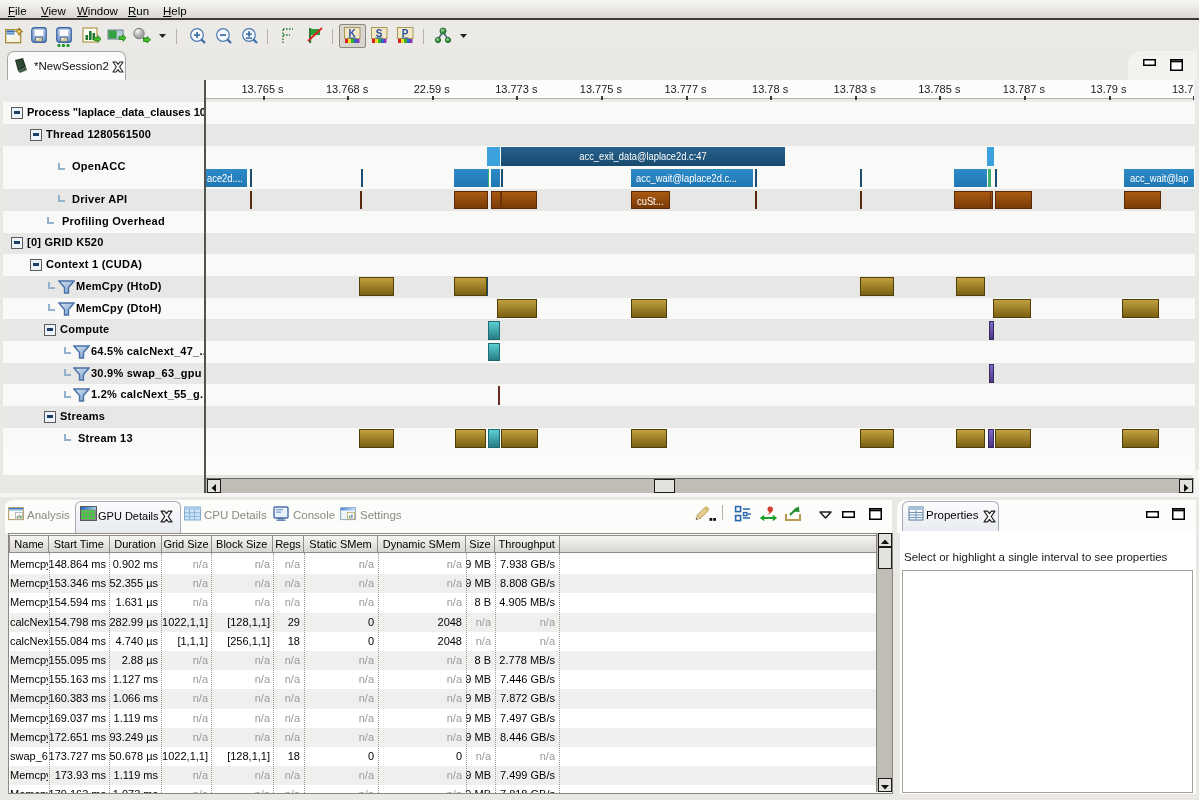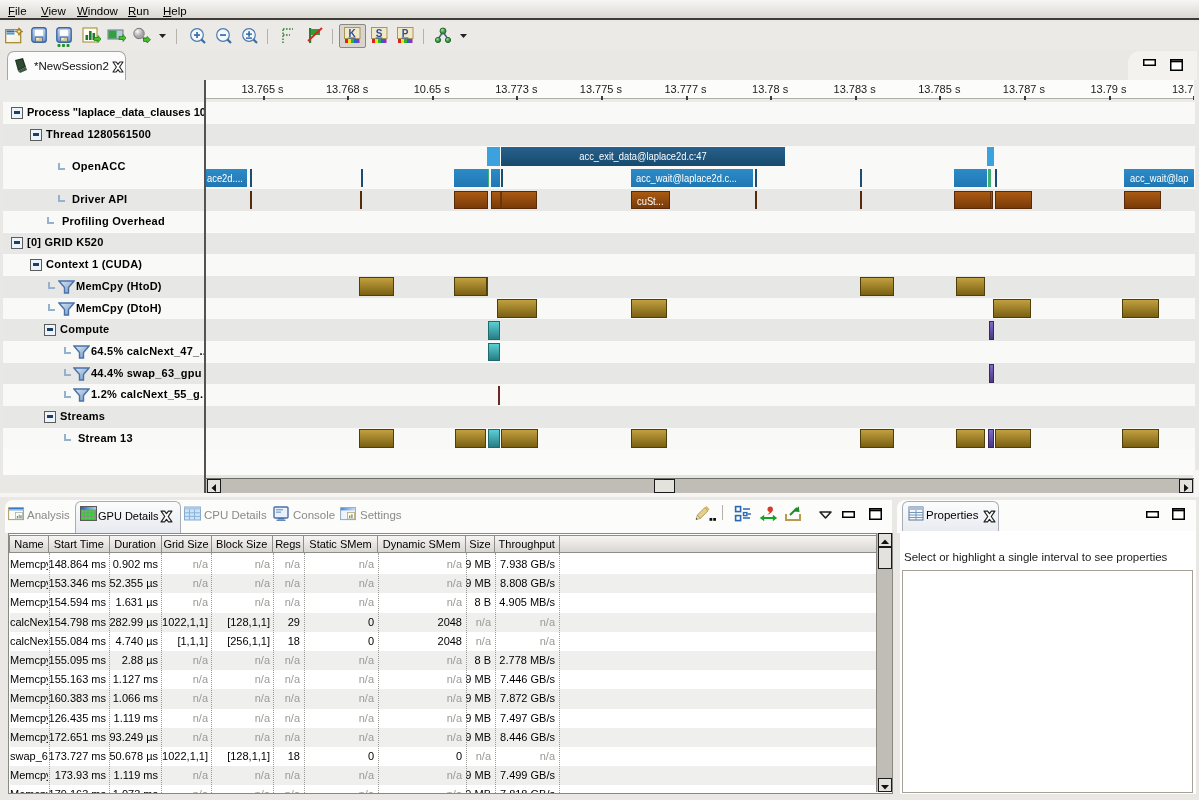--- a/index.html
+++ b/index.html
@@ -200,21 +200,21 @@
     <rect x="0.75" y="0.75" width="11.5" height="10.5" fill="#fff" stroke="#000" stroke-width="1.5"></rect>
     <rect x="1" y="1.5" width="11" height="1.8" fill="#000"></rect>
   </svg>
 <div style="position:absolute;left:0;top:80px;width:1199px;height:22px;background:#ebebea"></div>
 <div style="position:absolute;left:206px;top:80px;width:988px;height:19px;background:#fcfcfb;border-bottom:1px solid #b0ada6"></div>
 <div style="position:absolute;left:206px;top:80px;width:988px;height:22px;overflow:hidden">
 <div class="rlab" style="left:16.5px;top:3px">13.765 s</div>
 <div class="rtick" style="left:56.5px;top:16px"></div>
 <div class="rlab" style="left:101.1px;top:3px">13.768 s</div>
 <div class="rtick" style="left:141.1px;top:16px"></div>
-<div class="rlab" style="left:185.7px;top:3px">10.65 s</div>
+<div class="rlab" style="left:185.7px;top:3px">22.59 s</div>
 <div class="rtick" style="left:225.7px;top:16px"></div>
 <div class="rlab" style="left:270.3px;top:3px">13.773 s</div>
 <div class="rtick" style="left:310.3px;top:16px"></div>
 <div class="rlab" style="left:354.9px;top:3px">13.775 s</div>
 <div class="rtick" style="left:394.9px;top:16px"></div>
 <div class="rlab" style="left:439.5px;top:3px">13.777 s</div>
 <div class="rtick" style="left:479.5px;top:16px"></div>
 <div class="rlab" style="left:524.1px;top:3px">13.78 s</div>
 <div class="rtick" style="left:564.1px;top:16px"></div>
 <div class="rlab" style="left:608.7px;top:3px">13.783 s</div>
@@ -307,21 +307,21 @@
 <div class="ell" style="left:64px;top:369.1px"></div>
 <svg class="abs" style="left:73px;top:366.6px" width="17" height="14" viewBox="0 0 17 14">
 <path d="M1 1 L16 1 L10.5 7.5 L10.5 13 L6.5 13 L6.5 7.5 Z" fill="url(#fun3)" stroke="#4a72a8" stroke-width="1.4"></path>
 <defs>
         <linearGradient id="fun3" x1="0" y1="0" x2="1" y2="1">
           <stop offset="0" stop-color="#dce8f4"></stop>
           <stop offset="1" stop-color="#6e96c4"></stop>
         </linearGradient>
       </defs>
     </svg>
-<div class="tlab" style="left:91px;top:366.6px">44.4% swap_63_gpu</div>
+<div class="tlab" style="left:91px;top:366.6px">30.9% swap_63_gpu</div>
 <div class="ell" style="left:64px;top:390.8px"></div>
 <svg class="abs" style="left:73px;top:388.2px" width="17" height="14" viewBox="0 0 17 14">
 <path d="M1 1 L16 1 L10.5 7.5 L10.5 13 L6.5 13 L6.5 7.5 Z" fill="url(#fun4)" stroke="#4a72a8" stroke-width="1.4"></path>
 <defs>
         <linearGradient id="fun4" x1="0" y1="0" x2="1" y2="1">
           <stop offset="0" stop-color="#dce8f4"></stop>
           <stop offset="1" stop-color="#6e96c4"></stop>
         </linearGradient>
       </defs>
     </svg>
@@ -757,21 +757,21 @@
     </div>
 <div class="tcell" style="left:457px;top:155.4px;width:27px">
       <span style="position:absolute;right:2px;top:0">39 MB</span>
     </div>
 <div class="tcell" style="left:486px;top:155.4px;width:62px">
       <span style="position:absolute;right:2px;top:0">7.872 GB/s</span>
     </div>
 <div style="position:absolute;left:1px;top:174.6px;width:866px;height:19.2px;"></div>
 <div class="tcell" style="left:0px;top:174.6px;width:39px;padding-left:1px">Memcpy HtoD [async]</div>
 <div class="tcell" style="left:40px;top:174.6px;width:59px">
-      <span style="position:absolute;right:2px;top:0">126.435 ms</span>
+      <span style="position:absolute;right:2px;top:0">169.037 ms</span>
     </div>
 <div class="tcell" style="left:101px;top:174.6px;width:50px">
       <span style="position:absolute;right:2px;top:0">1.119 ms</span>
     </div>
 <div class="tcell na" style="left:153px;top:174.6px;width:48px">
       <span style="position:absolute;right:2px;top:0">n/a</span>
     </div>
 <div class="tcell na" style="left:203px;top:174.6px;width:60px">
       <span style="position:absolute;right:2px;top:0">n/a</span>
     </div>

